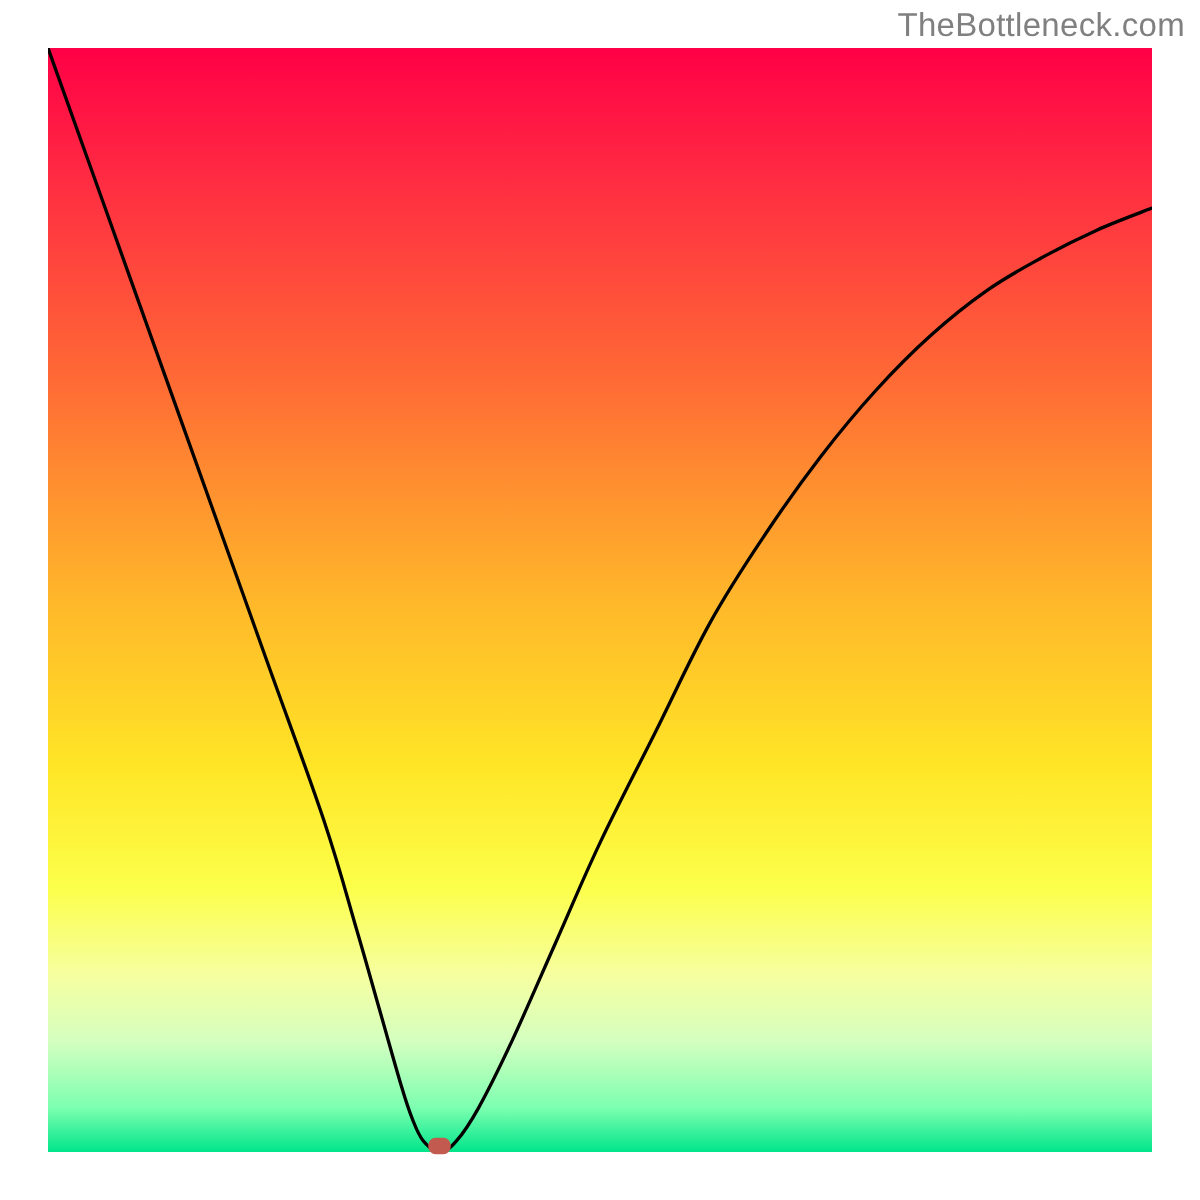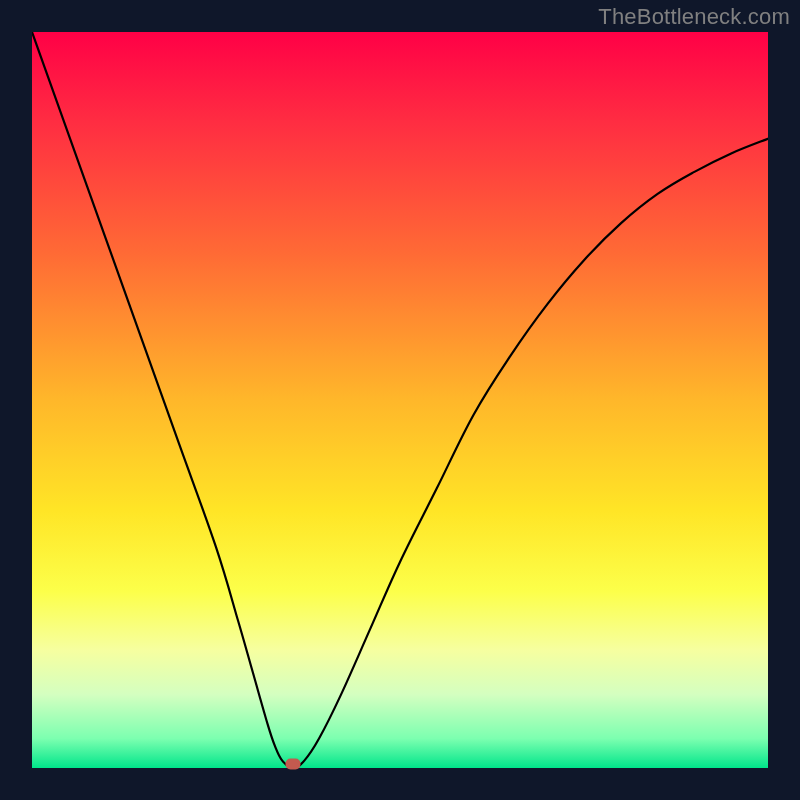--- a/index.html
+++ b/index.html
@@ -10,21 +10,21 @@
     background: #000;
     overflow: hidden;
     font-family: Arial, Helvetica, sans-serif;
   }
   .frame {
     position: absolute;
     top: 0;
     left: 0;
     width: 800px;
     height: 800px;
-    background: #0f172a;
+    background: #ffffff;
   }
   .plot {
     position: absolute;
     top: 32px;
     left: 32px;
     width: 736px;
     height: 736px;
     background: linear-gradient(
       to bottom,
       #ff0046 0%,

